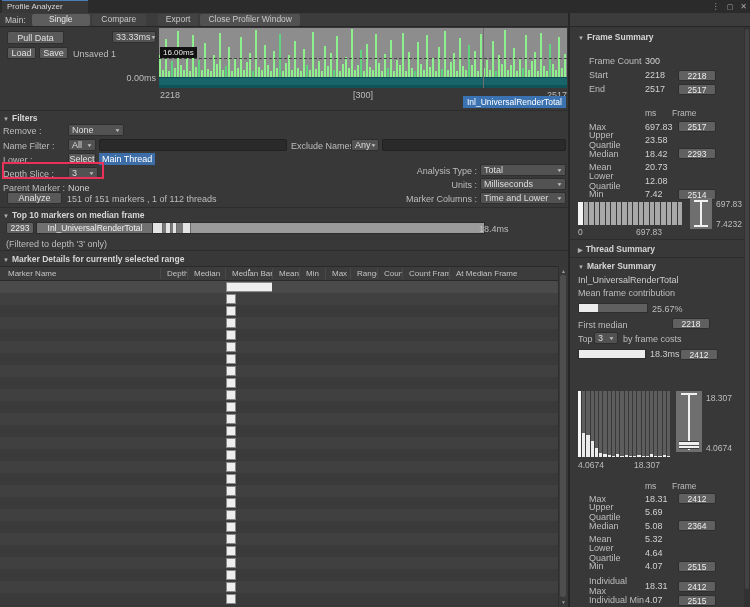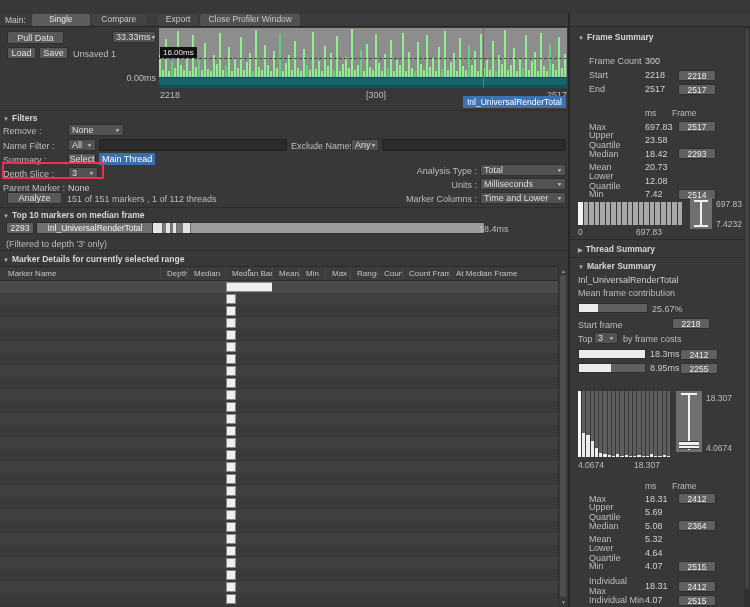--- a/index.html
+++ b/index.html
@@ -108,20 +108,28 @@
   .boxplot .iqr .med { position:absolute; left:0; right:0; top:3px; height:1px; background:#555; }
   .minibar { position:relative; background:#606060; border:1px solid #2e2e2e; }
   .minibar .fill { position:absolute; left:0; top:0; bottom:0; background:#ececec; }
   .small { font-size:8.5px; }
 </style>
 </head>
 <body>
 
 <div class="window">
 
+  <div class="tabbar">
+    <div class="tab">Profile Analyzer</div>
+    <div class="winctl">
+      <span>⋮</span>
+      <span style="font-size:7px">▢</span>
+      <span>✕</span>
+    </div>
+  </div>
 
   <div class="toolbar">
     <span style="margin:0 6px 0 5px">Main:</span>
     <span class="tbtn sel" style="width:58px;text-align:center">Single</span>
     <span class="tbtn flat" style="width:54px;text-align:center">Compare</span>
     <span class="tbtn flat" style="margin-left:10px">Export</span>
     <span class="tbtn raised">Close Profiler Window</span>
   </div>
 
   <div class="btn" style="left:7px;top:31px;width:57px;height:13px;line-height:12px">Pull Data</div>
@@ -274,21 +282,21 @@
         <div class="cbar" style="height: 56%;"></div>
       </div>
     <div class="tealband">
         <div class="inner"></div>
       </div>
     <div class="dashline"></div>
     <div class="vmark"></div>
   </div>
   <div class="tooltip16">16.00ms</div>
   <div class="lbl" style="left:160px;top:90px">2218</div>
-  <div class="lbl" style="left:340px;top:90px;width:46px;text-align:right">[300]</div>
+  <div class="lbl" style="left:340px;top:90px;width:46px;text-align:center">[300]</div>
   <div class="lbl" style="left:537px;top:90px;width:30px;text-align:right">2517</div>
   <div class="bluetag" style="left:463px;top:96px">Inl_UniversalRenderTotal</div>
 
   <div class="hsep" style="left:0;top:110px;width:568px"></div>
   <div class="sechdr" style="left:3px;top:113px"><span class="fold">▼</span><span>Filters</span></div>
 
   <div class="lbl" style="left:3px;top:126px">Remove :</div>
   <div class="dd" style="left:68px;top:124px;width:56px;height:12px">
     <span>None</span>
       <span class="arr">▼</span>
@@ -300,21 +308,21 @@
       <span class="arr">▼</span>
   </div>
   <input class="inp" style="left: 99px; top: 139px; width: 188px; height: 12px;">
   <div class="lbl" style="left:291px;top:141px">Exclude Names :</div>
   <div class="dd" style="left:351px;top:139px;width:28px;height:12px">
     <span>Any</span>
       <span class="arr">▼</span>
   </div>
   <input class="inp" style="left: 382px; top: 139px; width: 184px; height: 12px;">
 
-  <div class="lbl" style="left:3px;top:155px">Summary :</div>
+  <div class="lbl" style="left:3px;top:155px">Lower :</div>
   <div class="btn" style="left:68px;top:153px;width:28px;height:12px;line-height:11px">Select</div>
   <div class="lbl hl-blue" style="left:99px;top:153px;height:12px;line-height:12px">Main Thread</div>
 
   <div class="redbox"></div>
   <div class="lbl" style="left:3px;top:169px">Depth Slice :</div>
   <div class="dd" style="left:68px;top:167px;width:30px;height:12px">
     <span>3</span>
       <span class="arr">▼</span>
   </div>
 
@@ -992,48 +1000,41 @@
     <div class="hsep" style="left:0;top:231px;width:180px"></div>
 
     <div class="sechdr" style="left:8px;top:235px"><span class="fold">▼</span><span>Marker Summary</span></div>
     <div class="lbl" style="left:8px;top:249px;color:#cdcdcd">Inl_UniversalRenderTotal</div>
     <div class="lbl" style="left:8px;top:262px">Mean frame contribution</div>
     <div class="minibar" style="position:absolute;left:8px;top:277px;width:70px;height:10px">
       <div class="fill" style="width: 28%;"></div>
     </div>
     <div class="lbl" style="left:82px;top:278px">25.67%</div>
 
-    <div class="lbl" style="left:8px;top:294px">Start frame</div>
+    <div class="lbl" style="left:8px;top:294px">First median</div>
     <div class="framebtn" style="position:absolute;left:102px;top:292px;width:38px;height:11px">2218</div>
 
     <div class="lbl" style="left:8px;top:308px">Top</div>
     <div class="dd" style="left:24px;top:306px;width:24px;height:12px">
       <span>3</span>
         <span class="arr">▼</span>
     </div>
     <div class="lbl" style="left:53px;top:308px">by frame costs</div>
 
     <div class="rp" style="left:8px;top:321px;width:164px">
 
         <div class="srow" style="height:14px">
           <span class="minibar" style="width:68px;height:10px;flex:none">
             <span class="fill" style="width: 100%;"></span>
           </span>
           <span style="width:34px;padding-left:4px;color:#cdcdcd">18.3ms</span>
           <span class="fb framebtn">2412</span>
         </div>
 
 
-        <div class="srow" style="height:14px">
-          <span class="minibar" style="width:68px;height:10px;flex:none">
-            <span class="fill" style="width: 48%;"></span>
-          </span>
-          <span style="width:34px;padding-left:4px;color:#cdcdcd">8.95ms</span>
-          <span class="fb framebtn">2255</span>
-        </div>
 
     </div>
 
     <div class="hist hist2" style="left:8px;top:365px;width:92px;height:66px">
 
         <div class="hbar">
           <div class="fill" style="height: 100%;"></div>
         </div>
 
         <div class="hbar">

